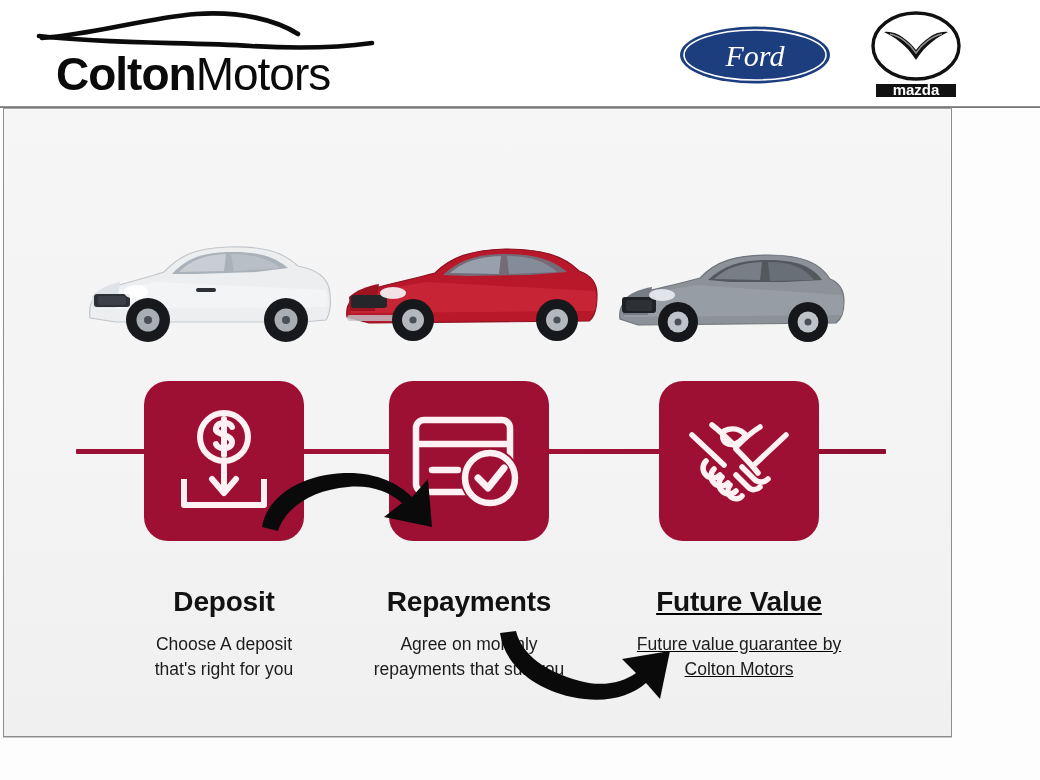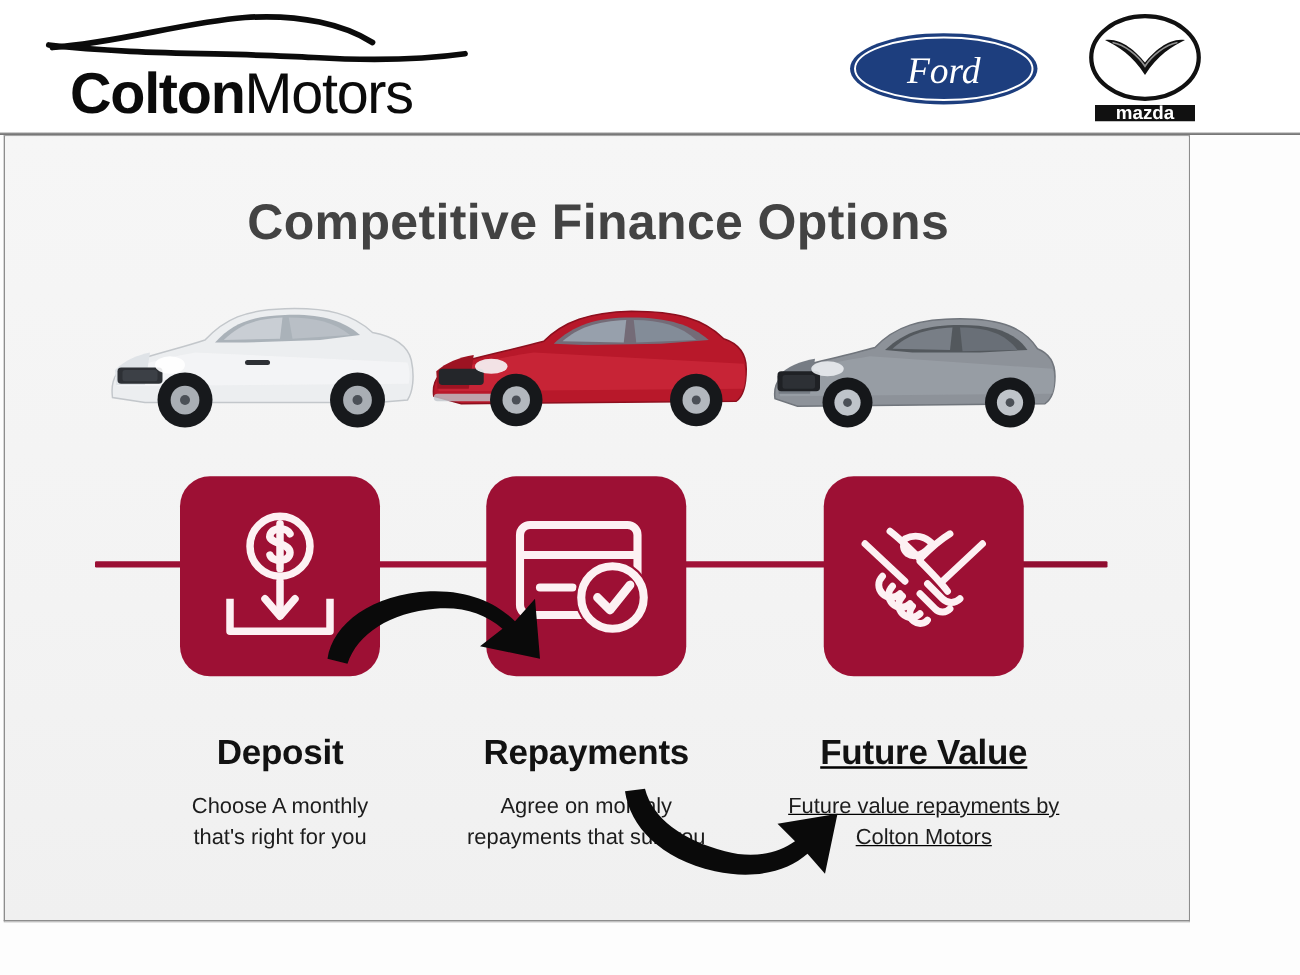--- a/index.html
+++ b/index.html
@@ -124,21 +124,20 @@
         <text x="48" y="85" text-anchor="middle" font-family="Liberation Sans, sans-serif" font-size="15" font-weight="bold" fill="#ffffff">mazda</text>
       </g>
     </svg>
 
     <div class="header-rule"></div>
   </div>
 
   <div class="panel">
     <div class="panel-inner"></div>
 
-    <div class="title">Competitive Finance Options</div>
 
     <div class="cars">
 
       <svg class="car car-1" viewBox="0 0 265 125">
         <g>
           <path d="M14 96 C12 80 18 72 34 66 C52 60 70 56 88 50
                    C104 33 120 26 152 25 C186 24 206 29 222 44
                    C238 47 250 54 253 66 C256 80 254 92 250 98
                    L226 100 L40 100 Z" fill="#eceef0" stroke="#c3c7cb" stroke-width="1.2"></path>
           <path d="M96 52 C110 37 124 31 152 30 C180 29 198 34 212 46 L180 50 L120 52 Z" fill="#9fa7af" opacity="0.85"></path>
@@ -215,21 +214,21 @@
           <svg width="112" height="112" viewBox="0 0 112 112">
             <circle cx="56" cy="32" r="24" fill="none" stroke="#fdf1f3" stroke-width="6"></circle>
             <path d="M64 22 C62 17 50 16 48 23 C46 30 64 29 64 37 C64 45 50 45 48 39" fill="none" stroke="#fdf1f3" stroke-width="6" stroke-linecap="round"></path>
             <line x1="56" y1="14" x2="56" y2="50" stroke="#fdf1f3" stroke-width="6" stroke-linecap="round"></line>
             <line x1="56" y1="60" x2="56" y2="84" stroke="#fdf1f3" stroke-width="6" stroke-linecap="round"></line>
             <path d="M44 74 L56 88 L68 74" fill="none" stroke="#fdf1f3" stroke-width="6" stroke-linecap="round" stroke-linejoin="round"></path>
             <path d="M16 74 L16 100 L96 100 L96 74" fill="none" stroke="#fdf1f3" stroke-width="6" stroke-linejoin="round"></path>
           </svg>
         </div>
         <div class="step-title">Deposit</div>
-        <div class="step-desc">Choose A monthly
+        <div class="step-desc">Choose A deposit
 that's right for you</div>
       </div>
 
       <div class="step step-2">
         <div class="tile">
           <svg width="118" height="110" viewBox="0 0 118 110">
             <rect x="6" y="14" width="94" height="72" rx="8" fill="none" stroke="#fdf1f3" stroke-width="6.5"></rect>
             <line x1="8" y1="38" x2="98" y2="38" stroke="#fdf1f3" stroke-width="6.5"></line>
             <line x1="22" y1="64" x2="48" y2="64" stroke="#fdf1f3" stroke-width="6.5" stroke-linecap="round"></line>
             <circle cx="80" cy="72" r="30" fill="#9d1034"></circle>
@@ -254,21 +253,21 @@
               <path d="M26 52 C22 56 22 62 26 66 C30 70 36 70 40 66"></path>
               <path d="M34 60 C30 64 30 70 34 74 C38 78 44 78 48 74"></path>
               <path d="M42 68 C38 72 38 78 42 82 C46 86 52 86 56 82"></path>
               <path d="M50 76 C47 80 47 85 51 88 C55 91 60 90 62 87"></path>
               <path d="M62 58 C66 62 70 66 74 70 C78 74 84 74 88 70"></path>
               <path d="M56 66 C60 70 64 74 68 78 C72 82 77 81 80 78"></path>
             </g>
           </svg>
         </div>
         <div class="step-title">Future Value</div>
-        <div class="step-desc">Future value repayments by
+        <div class="step-desc">Future value guarantee by
 Colton Motors</div>
       </div>
     </div>
 
     <svg class="arrow arrow-1" viewBox="0 0 200 76">
       <path d="M6 62 C10 34 42 10 88 8 C120 7 142 18 156 32
                L172 14 L176 62 L128 52 L146 38
                C132 26 114 20 92 22 C56 25 30 42 22 66 Z" fill="#0a0a0a"></path>
     </svg>
 

